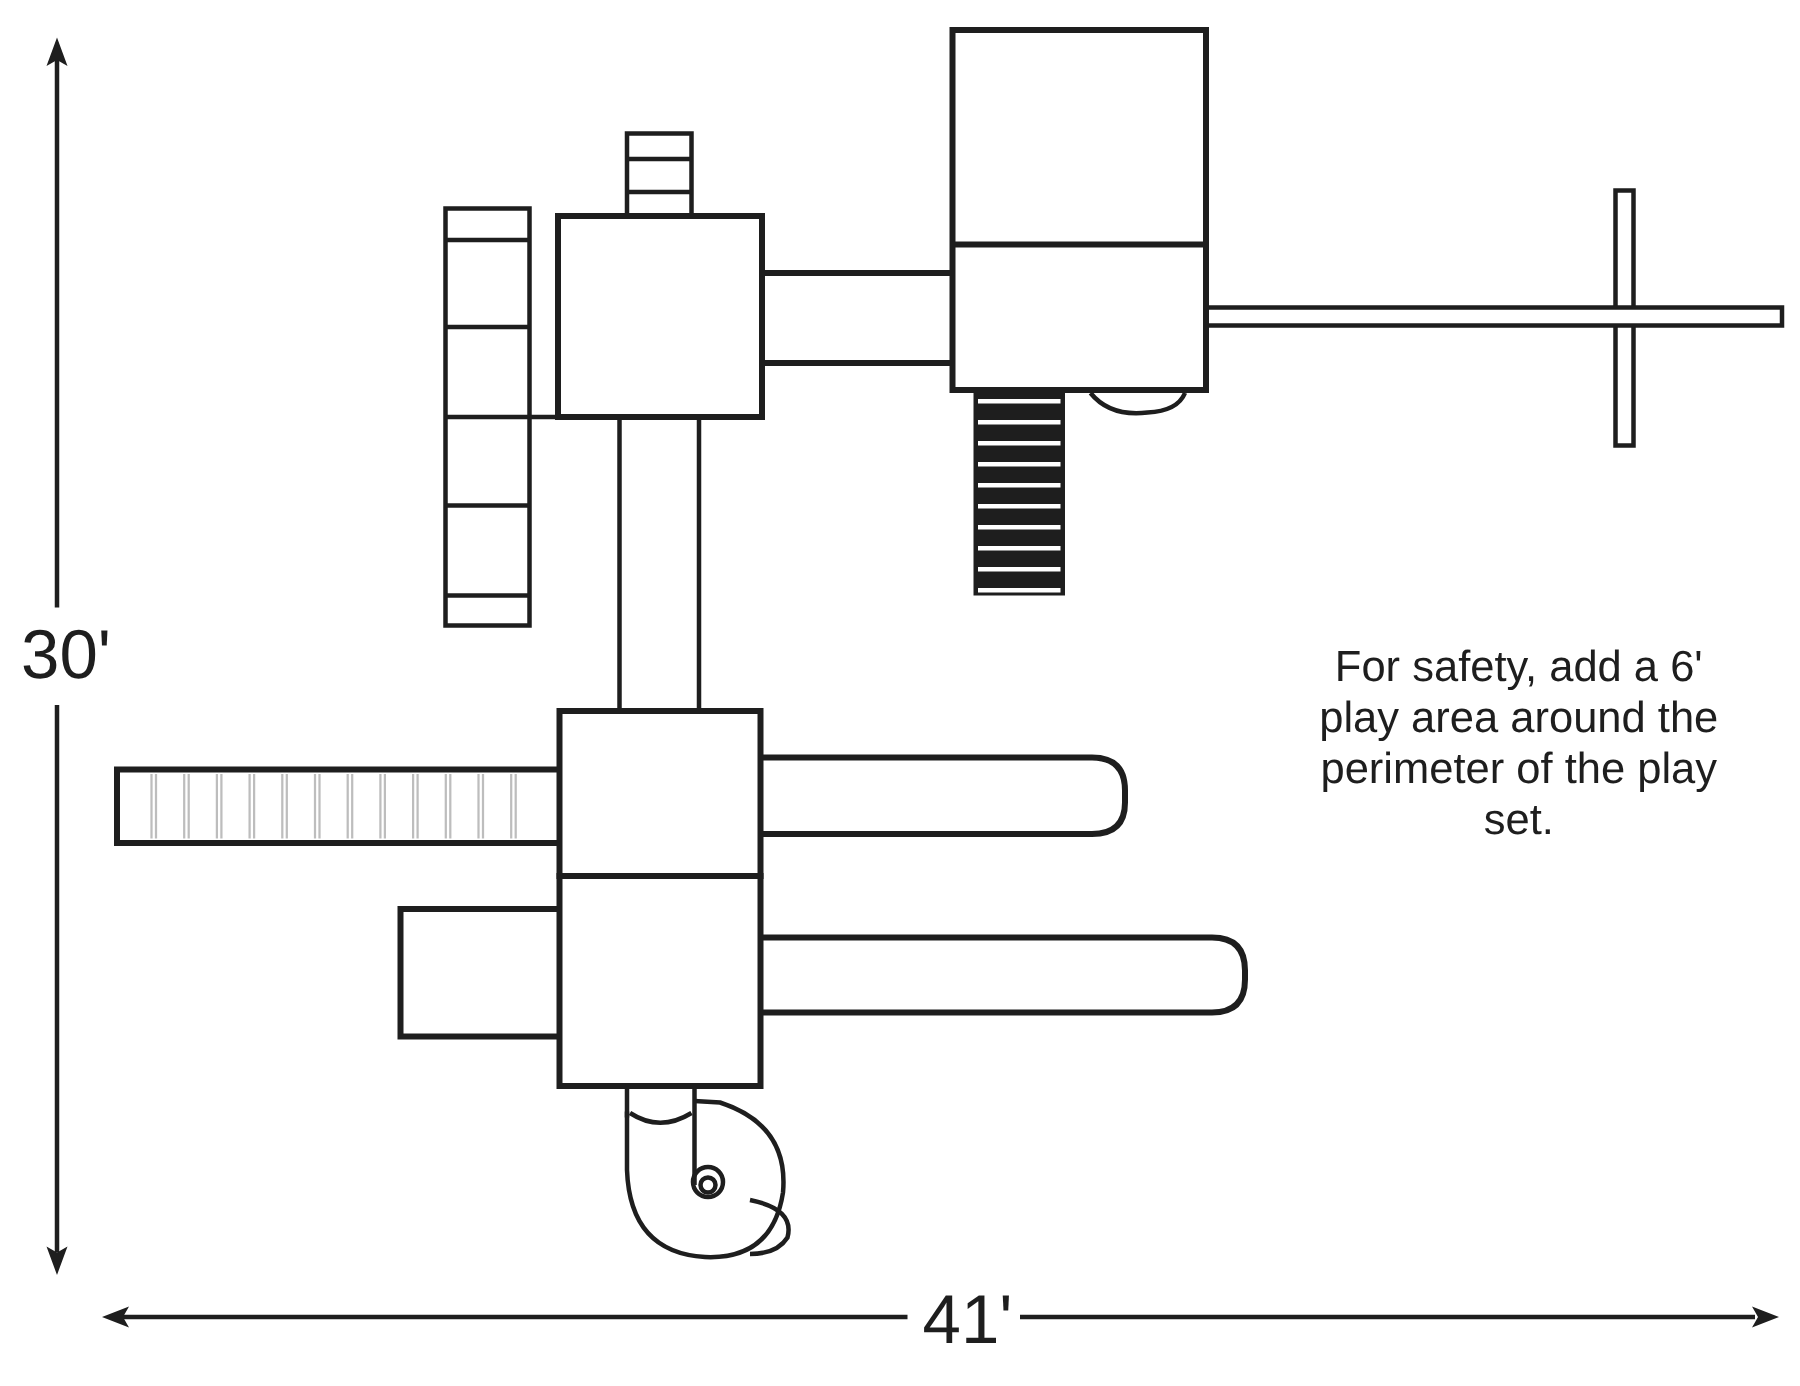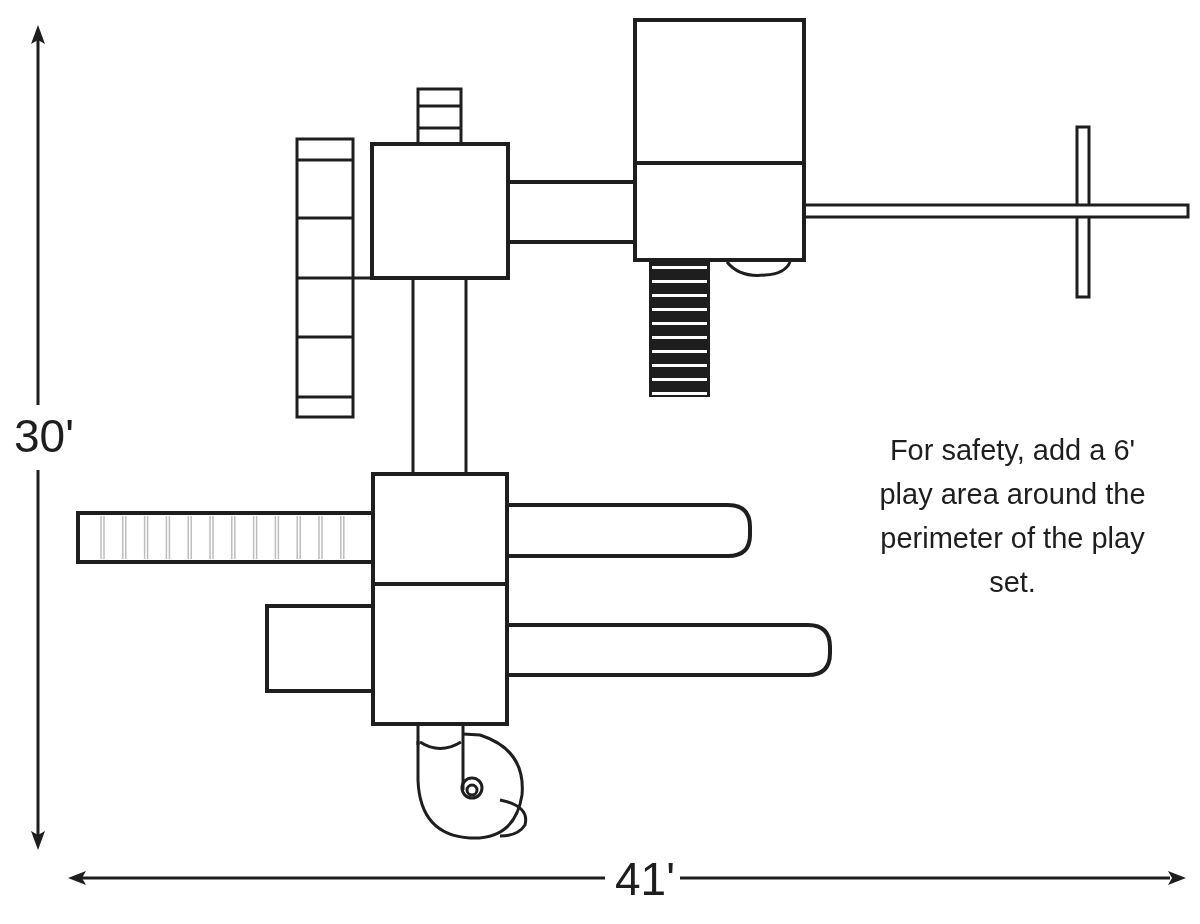--- a/index.html
+++ b/index.html
@@ -7,21 +7,21 @@
   #canvas { position: absolute; left: 0; top: 0; width: 1200px; height: 924px; }
   .s { fill: #ffffff; stroke: #1e1e1e; stroke-width: 4; }
   .sthin { fill: #ffffff; stroke: #1e1e1e; stroke-width: 3; }
   .ln { stroke: #1e1e1e; stroke-width: 3; fill: none; }
   .dim { stroke: #1e1e1e; stroke-width: 3; fill: none; }
   .arrow { fill: #1e1e1e; }
   .rung { stroke: #bdbdbd; stroke-width: 1.5; }
   .dimtext { font-family: "Liberation Sans", sans-serif; font-size: 46px; fill: #1e1e1e; }
   .note {
     position: absolute; left: 870px; top: 428px; width: 285px;
-    font-family: "Liberation Sans", sans-serif; font-size: 29px; line-height: 44px;
+    font-family: "Liberation Sans", sans-serif; font-size: 29px; line-height: 34px;
     color: #1e1e1e; text-align: center;
   }
 </style>
 </head>
 <body>
 
 <svg id="canvas" viewBox="0 0 1200 924" xmlns="http://www.w3.org/2000/svg">
 
   <g>
     <line class="dim" x1="38" y1="40" x2="38" y2="405"></line>

